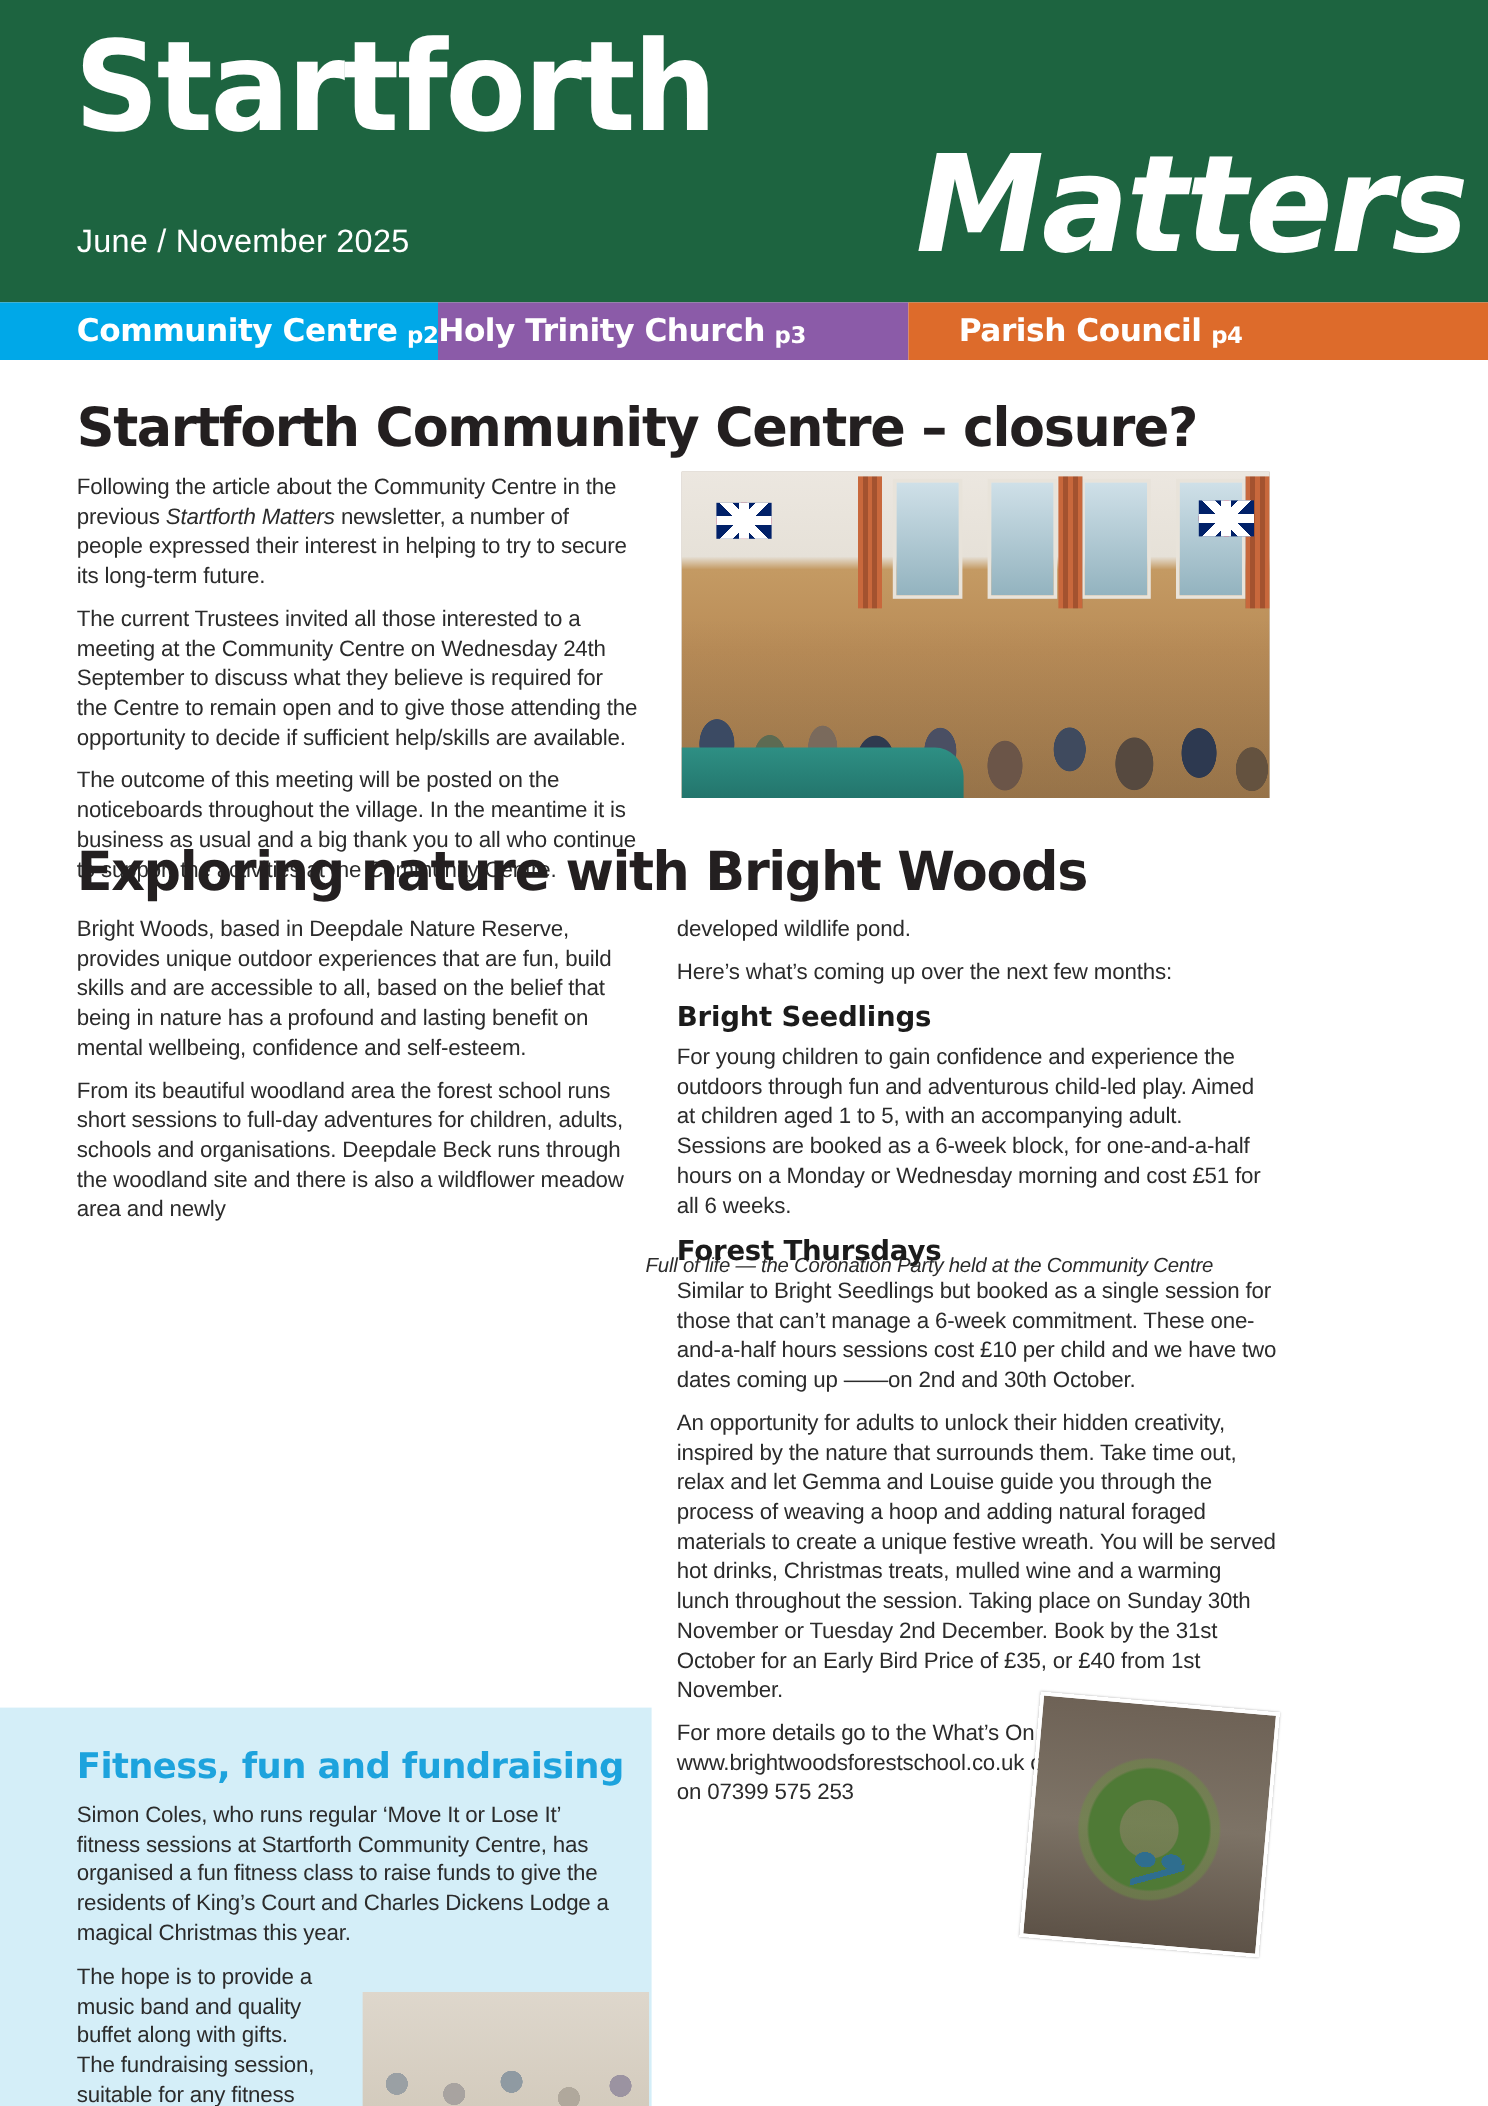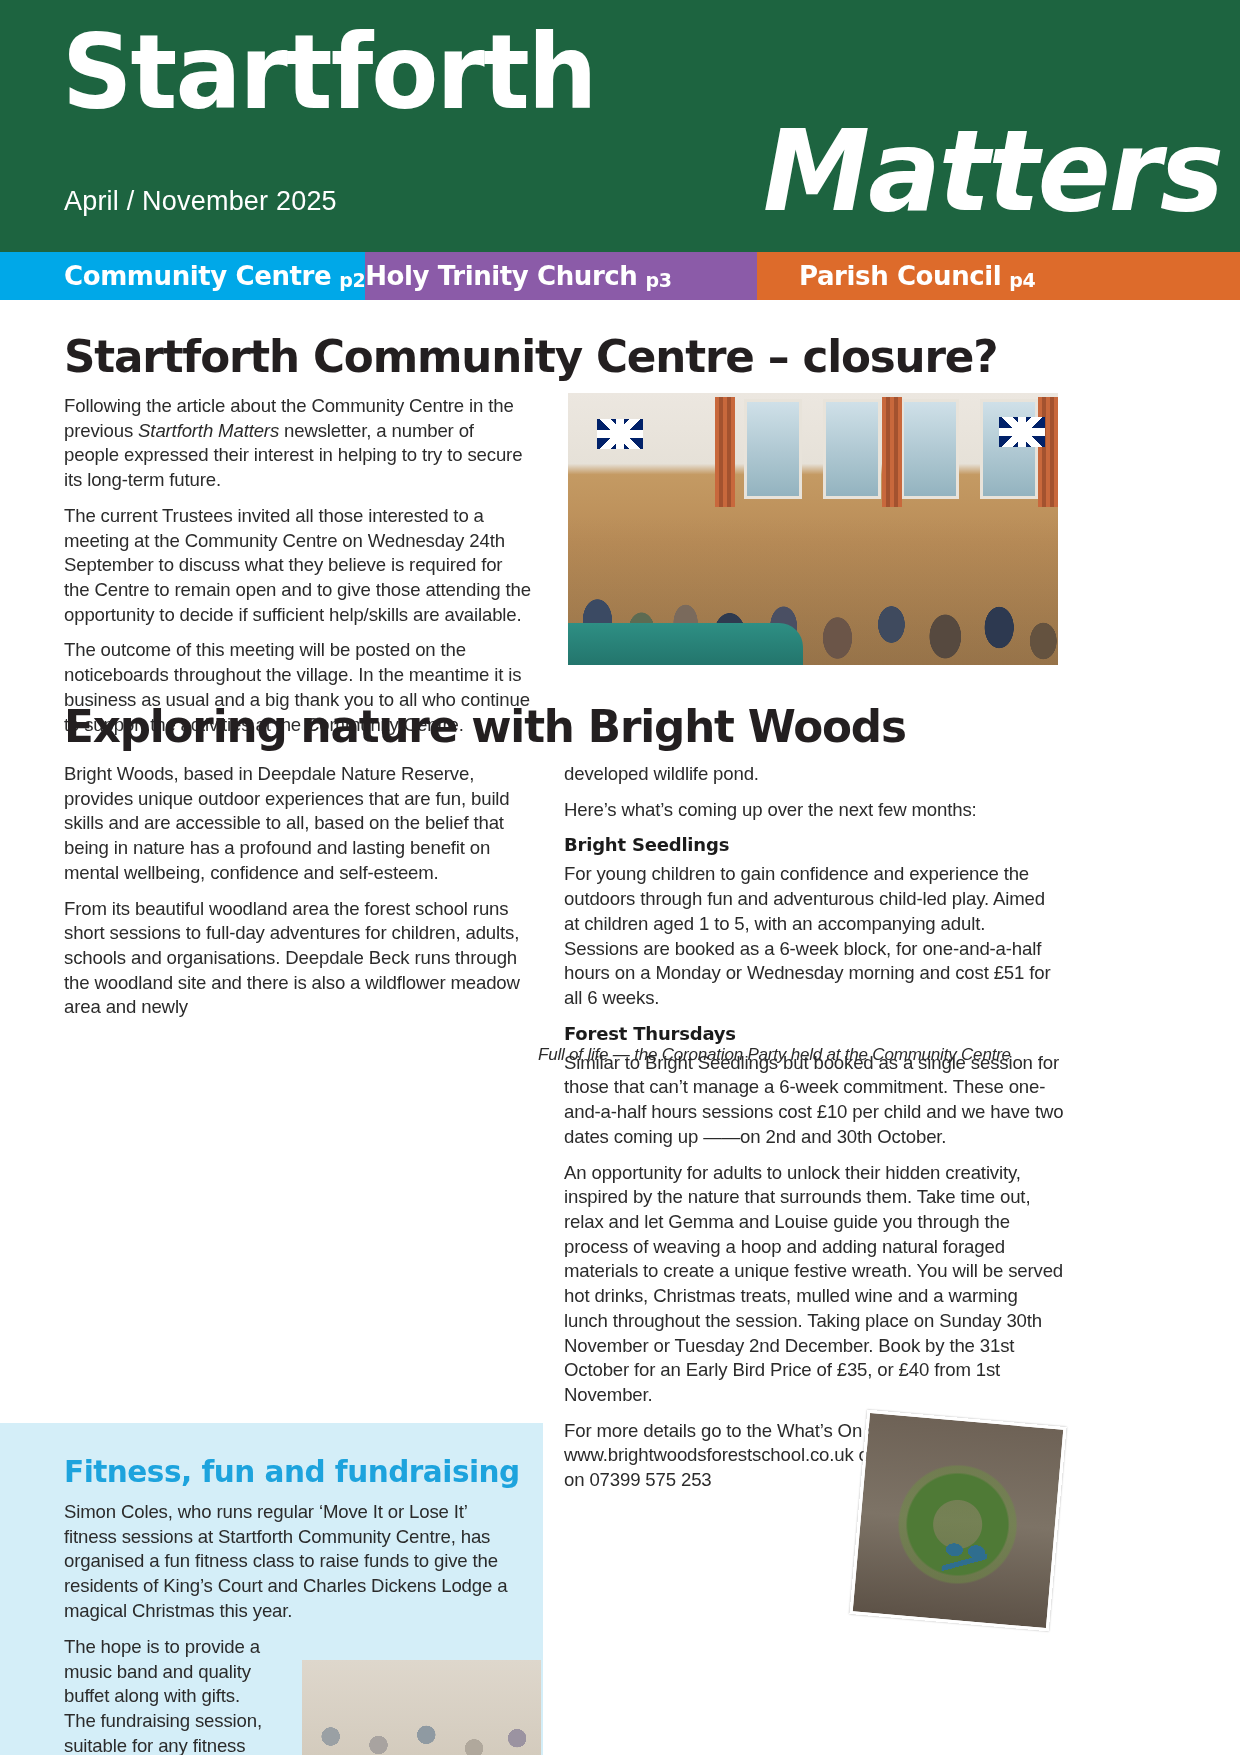--- a/index.html
+++ b/index.html
@@ -107,21 +107,21 @@
     line-height: 1.33;
     color: #2b2b2b;
     letter-spacing: -0.15px;
   }
   .body-text p { margin-bottom: 11px; }
   .body-text p:last-child { margin-bottom: 0; }
 
   .subhead {
     font-family: "DejaVu Sans", sans-serif;
     font-weight: bold;
-    font-size: 18px;
+    font-size: 23px;
     color: #1b1b1b;
     margin-bottom: 5px;
     margin-top: 4px;
     letter-spacing: -0.2px;
   }
 
   .caption {
     font-style: italic;
     font-size: 17px;
     color: #2b2b2b;
@@ -237,21 +237,21 @@
       radial-gradient(ellipse 12px 9px at 75% 25%, #2f6e8f 70%, transparent 72%),
       linear-gradient(160deg, transparent 48%, #2f6e8f 48% 58%, transparent 58%);
   }
 </style>
 </head>
 <body>
 
 <header class="masthead">
   <div class="mast-title">Startforth</div>
   <div class="mast-title2">Matters</div>
-  <div class="mast-date">April / November 2025</div>
+  <div class="mast-date">June / November 2025</div>
 </header>
 
 <nav class="navstrip">
   <div class="navcell nav-1">
     <span>Community Centre</span>
     <span class="pg">p2</span>
   </div>
   <div class="navcell nav-2">
     <span>Holy Trinity Church</span>
     <span class="pg">p3</span>

